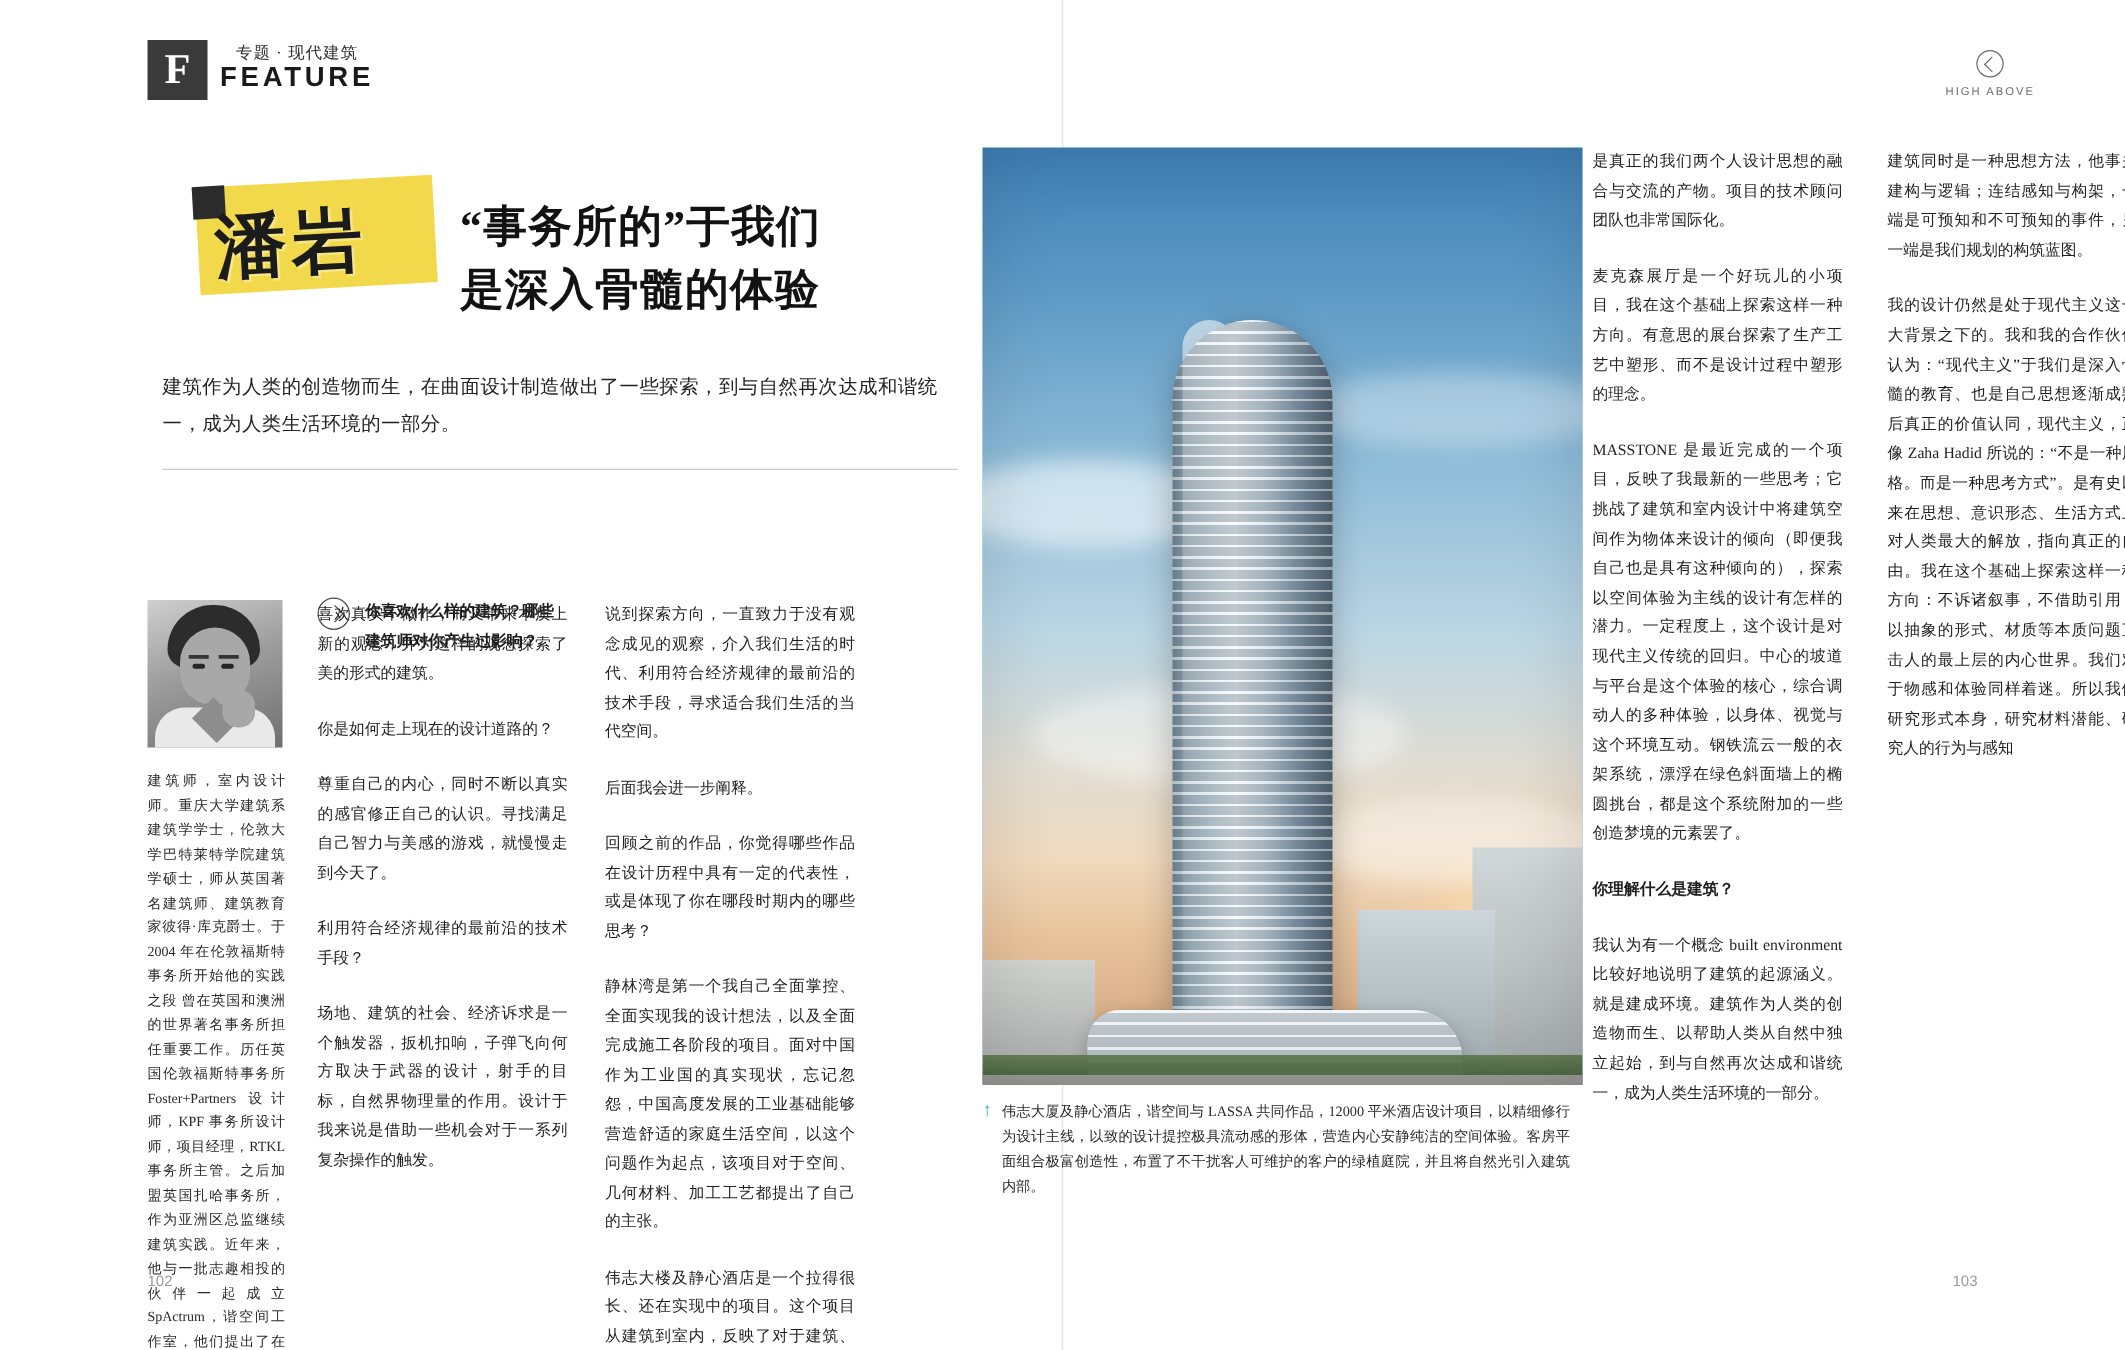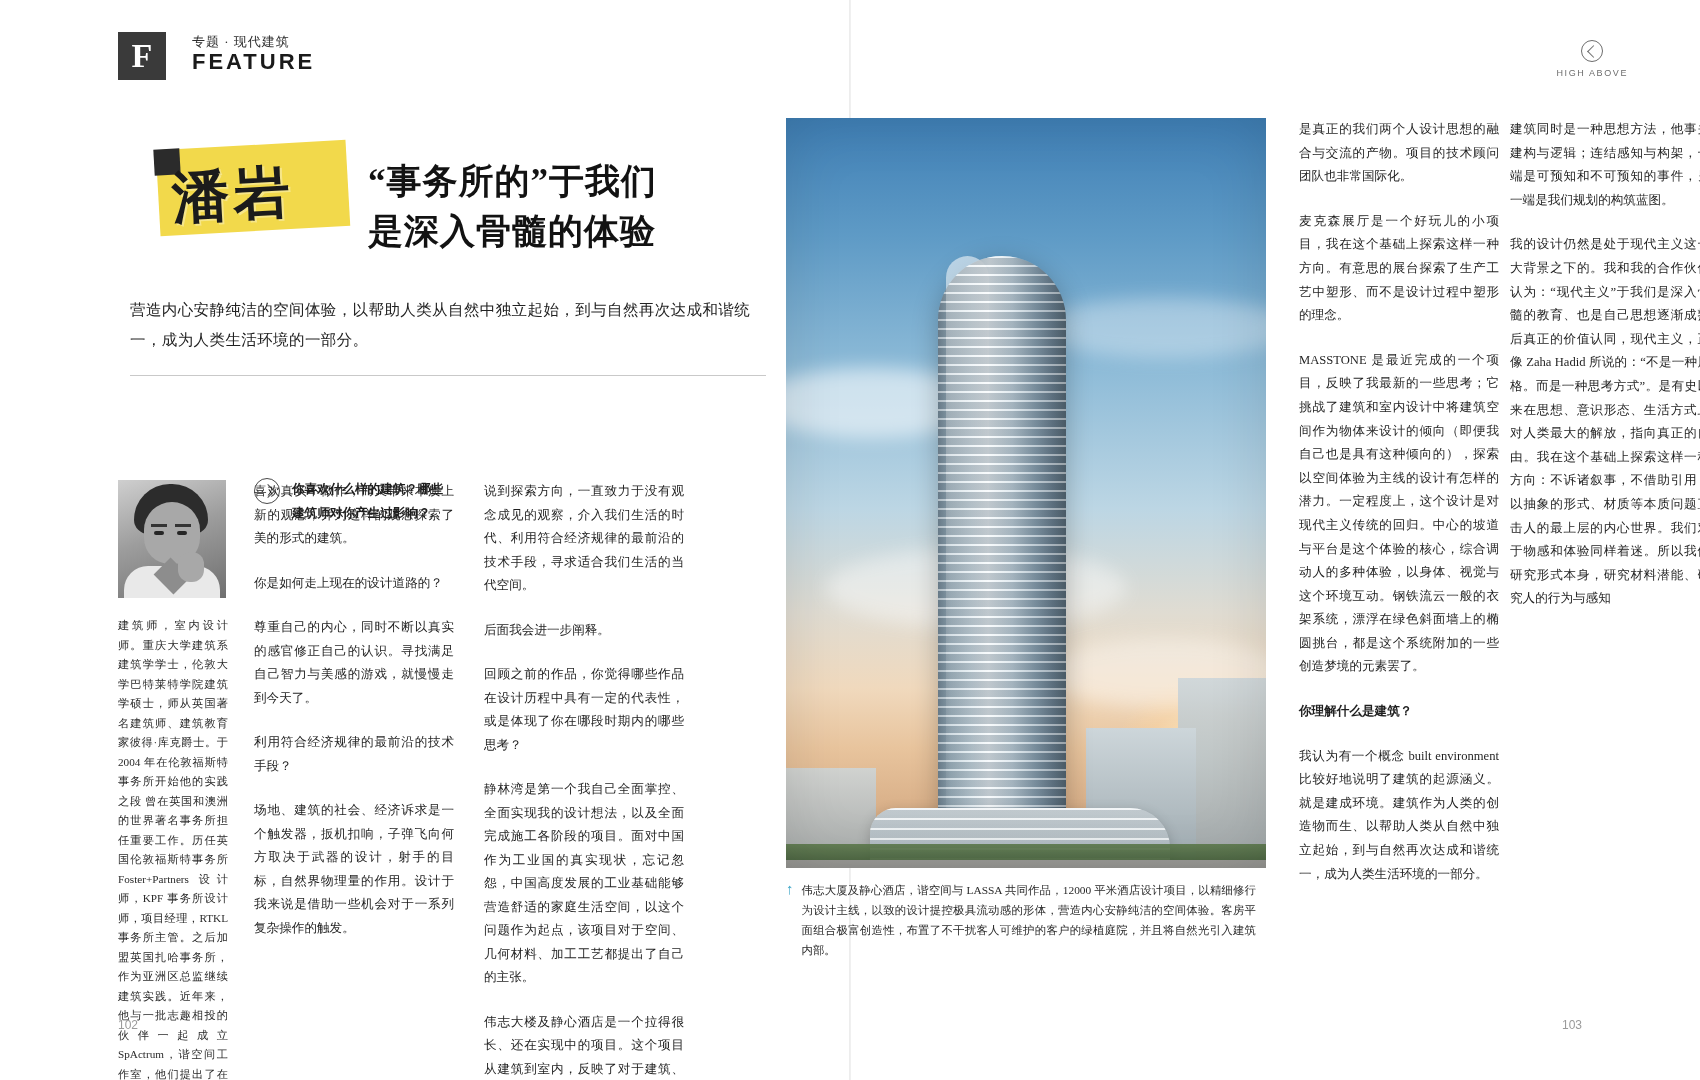--- a/index.html
+++ b/index.html
@@ -23,21 +23,21 @@
     background:linear-gradient(to right, rgba(0,0,0,0.05), rgba(0,0,0,0.09), rgba(0,0,0,0.03));
   }
 
   
   .masthead { position:absolute; left:118px; top:32px; display:flex; align-items:flex-start; }
   .f-badge {
     width:48px; height:48px; background:#3a3a3a; color:#fff;
     font-family:"Liberation Serif", serif; font-weight:bold;
     font-size:34px; line-height:48px; text-align:center;
   }
-  .masthead-text { margin-left:26px; padding-top:2px; }
+  .masthead-text { margin-left:10px; padding-top:2px;text-align:center; }
   .masthead-cn { font-size:13px; color:#2d2d2d; letter-spacing:1px; line-height:16px; }
   .masthead-en {
     font-family:"Liberation Sans", sans-serif;
     font-weight:bold; font-size:22px; letter-spacing:3px; color:#1a1a1a; line-height:24px;
   }
 
   
   .hi-above { position:absolute; right:72px; top:40px; text-align:center; }
   .hi-mark {
     width:22px; height:22px; border:1.2px solid #6d6d6d; border-radius:50%;
@@ -229,21 +229,21 @@
     pointer-events:none;
   }
 
   .caption {
     position:absolute; left:-64px; top:880px; width:470px;
     display:flex; gap:8px;
   }
   .caption-arrow { color:#3fa7c8; font-size:15px; line-height:18px; }
   .caption-text { font-size:11.4px; line-height:20px; color:#2a2a2a; text-align:justify; }
 
-  .col-3 { left:449px; top:118px; width:200px; }
+  .col-3 { left:424px; top:118px; width:200px; }
   .col-4 { left:660px; top:118px; width:200px; }
   .rc { position:absolute; font-size:12.6px; line-height:23.6px; color:#1f1f1f; text-align:justify; }
   .rc p { margin:0 0 21px 0; }
   .rc .q { font-weight:bold; }
 </style>
 </head>
 <body>
 
 <div class="spread">
 
@@ -258,21 +258,21 @@
     </div>
 
     <div class="titleblock">
       <div class="yellow-tag"></div>
       <div class="name-corner"></div>
       <div class="name-brush">潘岩</div>
       <div class="headline">
         <div>“事务所的”于我们</div>
         <div>是深入骨髓的体验</div>
       </div>
-      <div class="standfirst">营造内心安静纯洁的空间体验，以帮助人类从自然中独立起始，到与自然再次达成和谐统一，成为人类生活环境的一部分。</div>
+      <div class="standfirst">建筑作为人类的创造物而生，在曲面设计制造做出了一些探索，到与自然再次达成和谐统一，成为人类生活环境的一部分。</div>
       <div class="rule"></div>
     </div>
 
     <div class="portrait-wrap">
       <div class="portrait">
         <div class="hair"></div>
         <div class="face"></div>
         <div class="brow l"></div>
         <div class="brow r"></div>
         <div class="eye l"></div>

